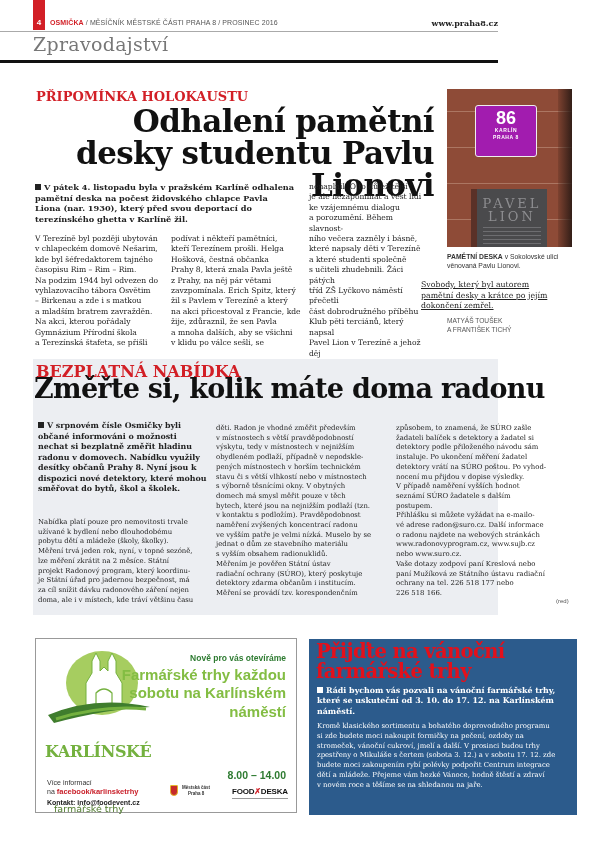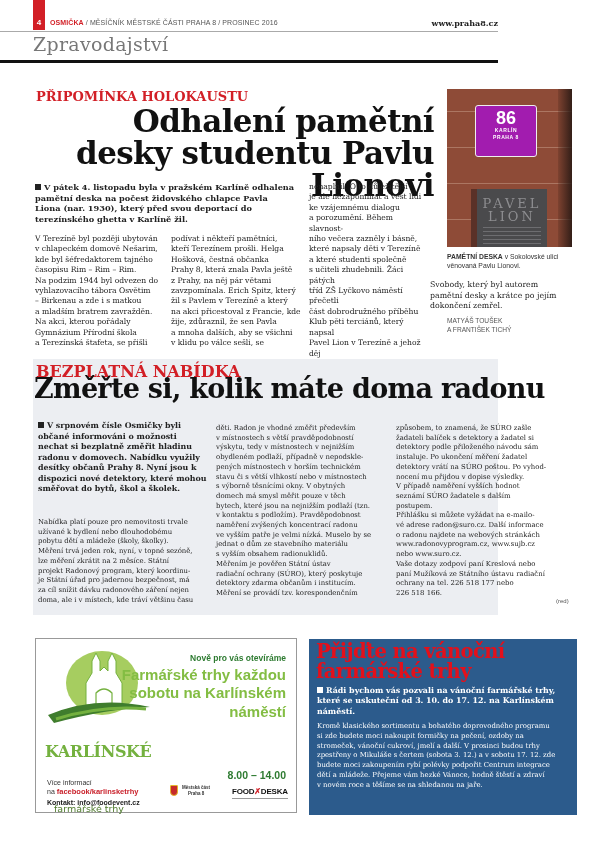--- a/index.html
+++ b/index.html
@@ -36,21 +36,21 @@
   .photo .shadow-right { position: absolute; right: 0; top: 0; width: 14px; height: 100%; background: linear-gradient(90deg, rgba(60,30,20,0.2), rgba(40,25,20,0.9)); }
   .sign-red { position: absolute; left: 28px; top: 16px; width: 62px; height: 52px; background: #a21caf; border: 1.5px solid #eee; border-radius: 3px; color: #fff; text-align: center; font-family: "Liberation Sans", sans-serif; }
   .sign-red .num { font: bold 18px "Liberation Sans", sans-serif; margin-top: 3px; line-height: 18px; }
   .sign-red .sub { font: bold 5px "Liberation Sans", sans-serif; line-height: 6.5px; letter-spacing: 0.6px; }
   .plaque { position: absolute; left: 30px; top: 100px; width: 70px; height: 62px; background: #4a4a4c; box-shadow: -6px 0 0 #5a3127; color: #8d8d90; font-family: "DejaVu Serif", serif; text-align: center; }
   .plaque .pl-name { font-size: 13px; line-height: 13px; letter-spacing: 3px; margin-top: 8px; }
   .plaque .pl-lines { margin: 4px 6px 0; height: 20px; background: repeating-linear-gradient(180deg, #6d6d70 0 1px, transparent 1px 4px); }
 
   .caption { left: 447px; top: 252px; width: 140px; font: 6.8px "Liberation Sans", sans-serif; line-height: 9px; color: #333; }
   .caption b { font-weight: 900; }
-  .c4 { left: 430px; top: 280px; width: 140px; font: 7.8px "DejaVu Serif", serif; line-height: 10.5px; color: #222; white-space: pre-line; }
+  .c4 { left: 421px; top: 280px; width: 140px; font: 7.8px "DejaVu Serif", serif; line-height: 10.5px; color: #222; white-space: pre-line; text-decoration: underline; }
   .byline { left: 447px; top: 316px; font: 6.6px "Liberation Sans", sans-serif; line-height: 9.2px; color: #555; white-space: pre-line; }
 
   
   .box-gray { left: 33px; top: 359px; width: 465px; height: 256px; background: #eceef2; }
   .kicker-2 { left: 36px; top: 362px; font-size: 16px; }
   .headline-2 { left: 34px; top: 375px; font-size: 27px; white-space: nowrap; letter-spacing: -0.7px; }
   .lead-2 { left: 38px; top: 421px; width: 170px; font-size: 7.9px; line-height: 10.5px; }
   .gcol { font: 6.9px "DejaVu Serif", serif; line-height: 9.7px; color: #222; white-space: pre-line; }
   .g1 { left: 38px; top: 518px; width: 170px; }
   .g2 { left: 216px; top: 424px; width: 180px; }

